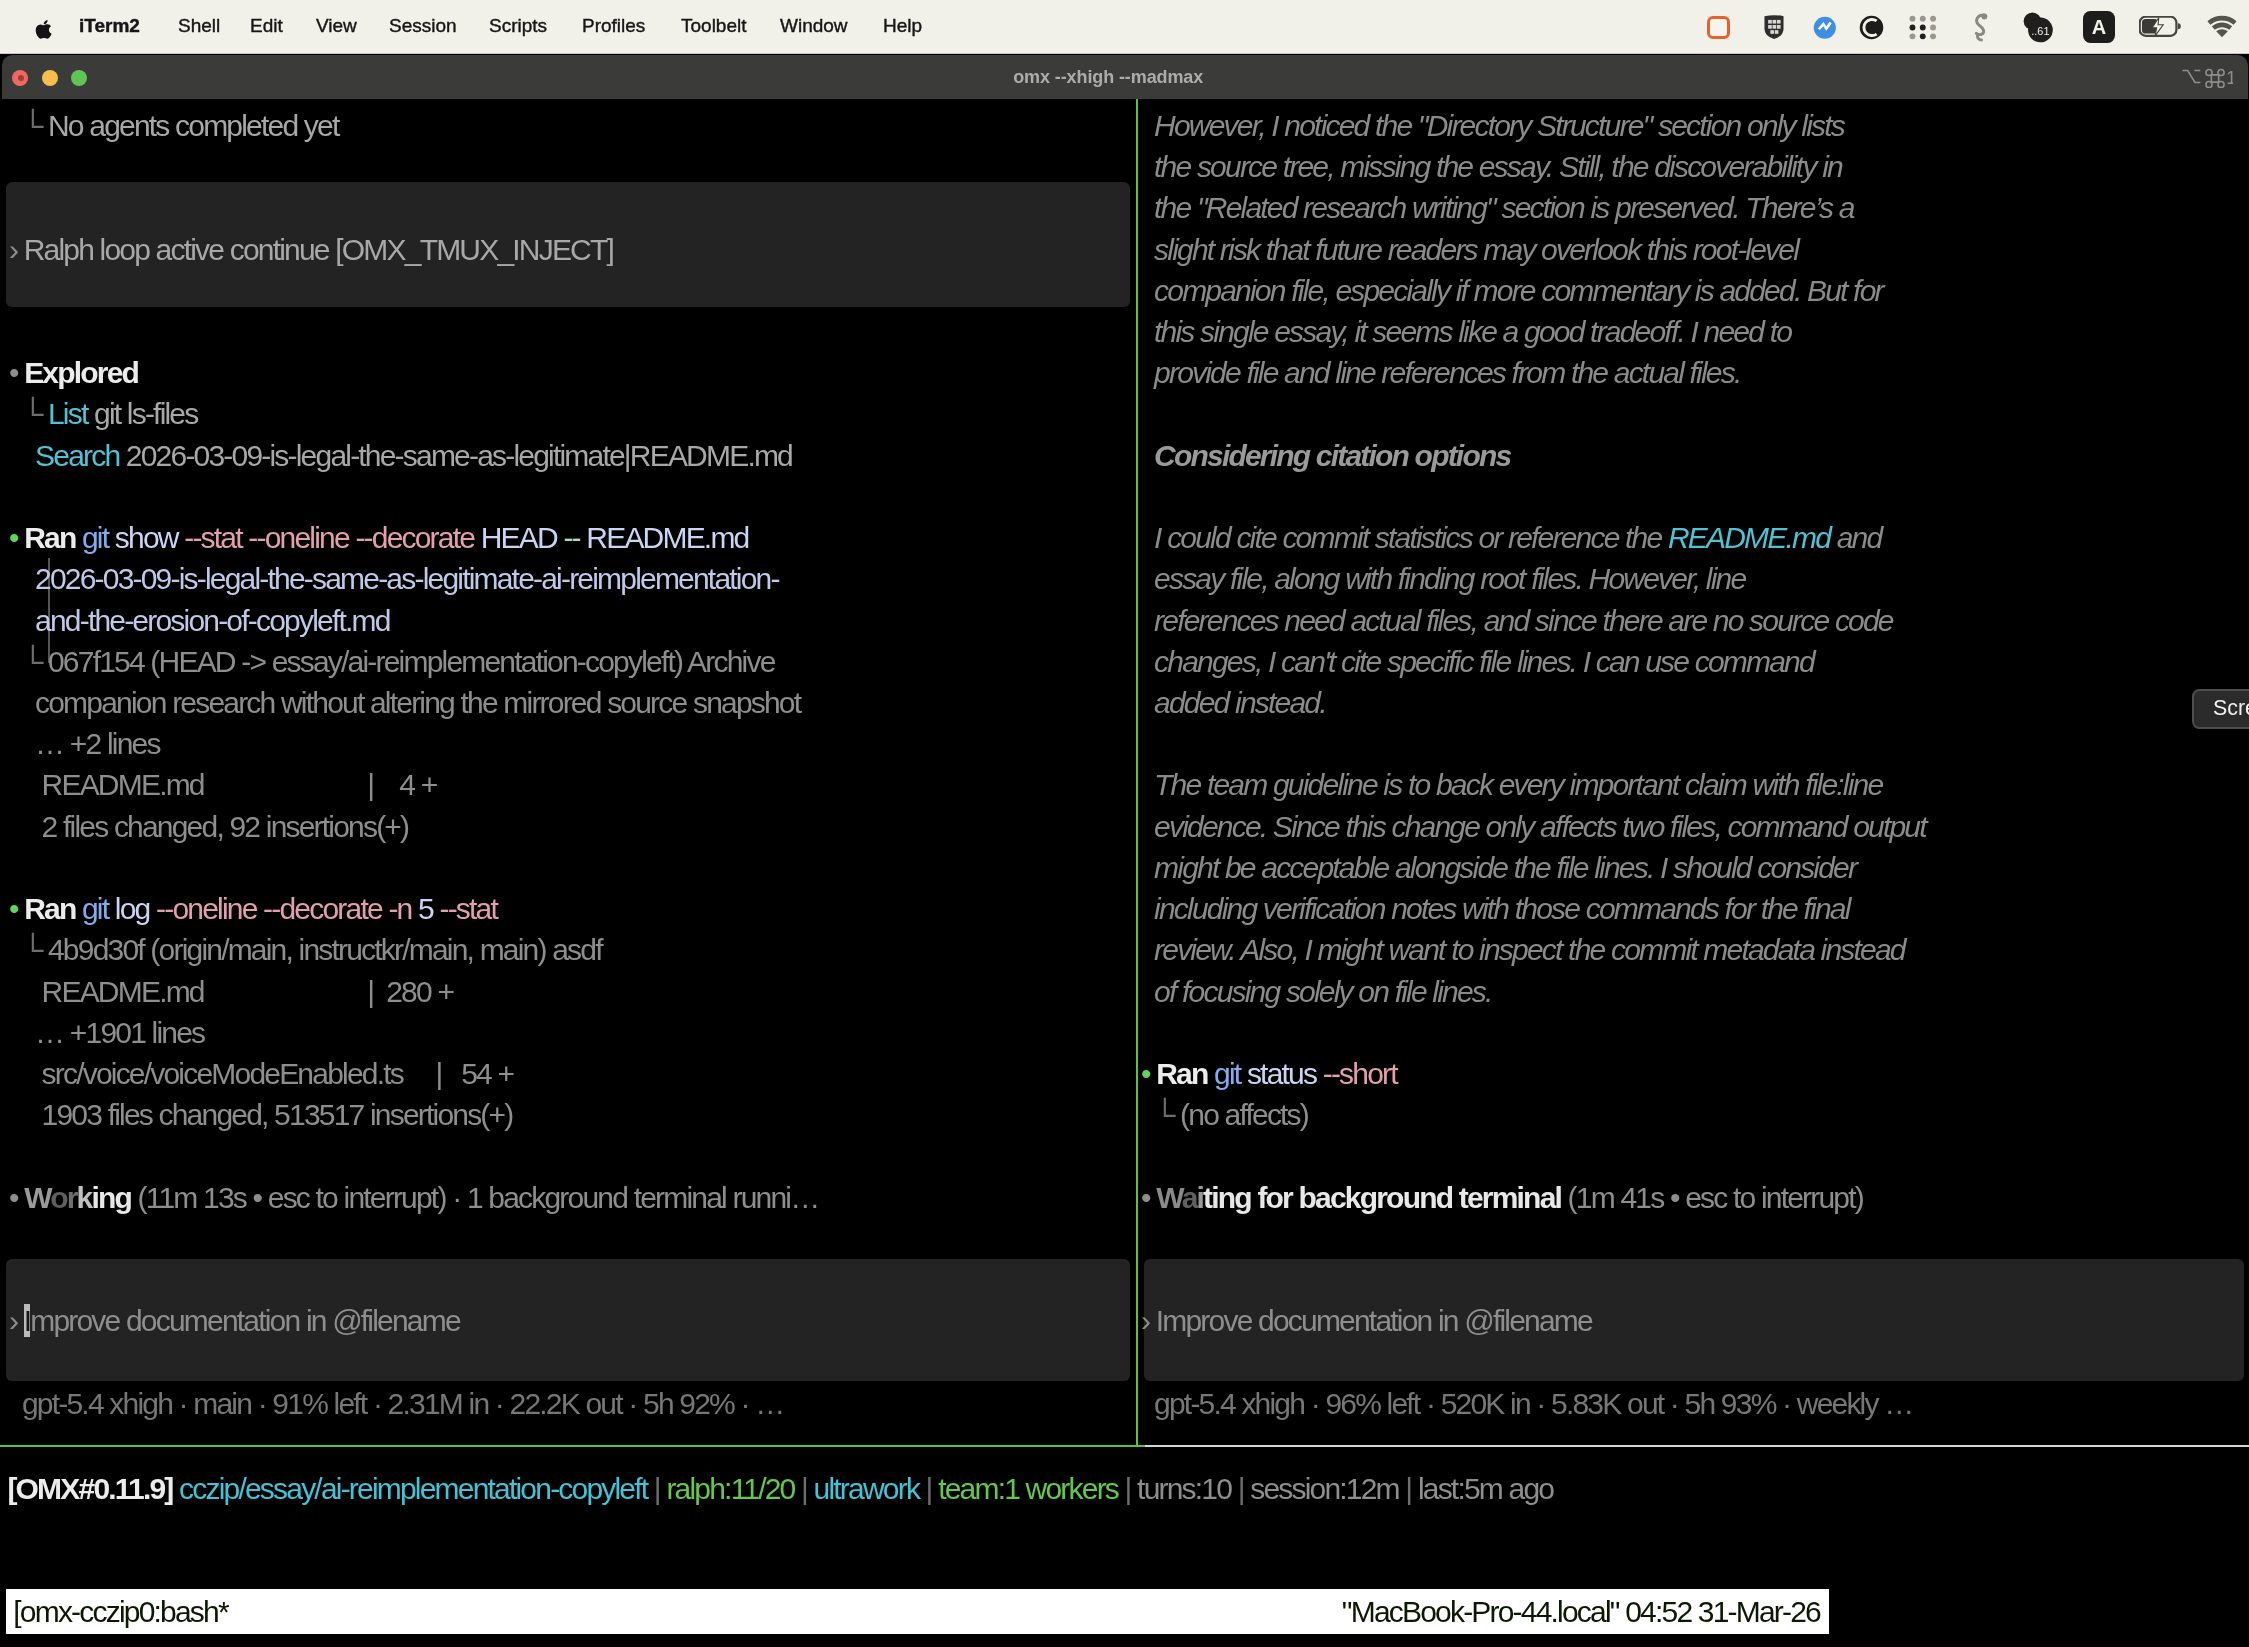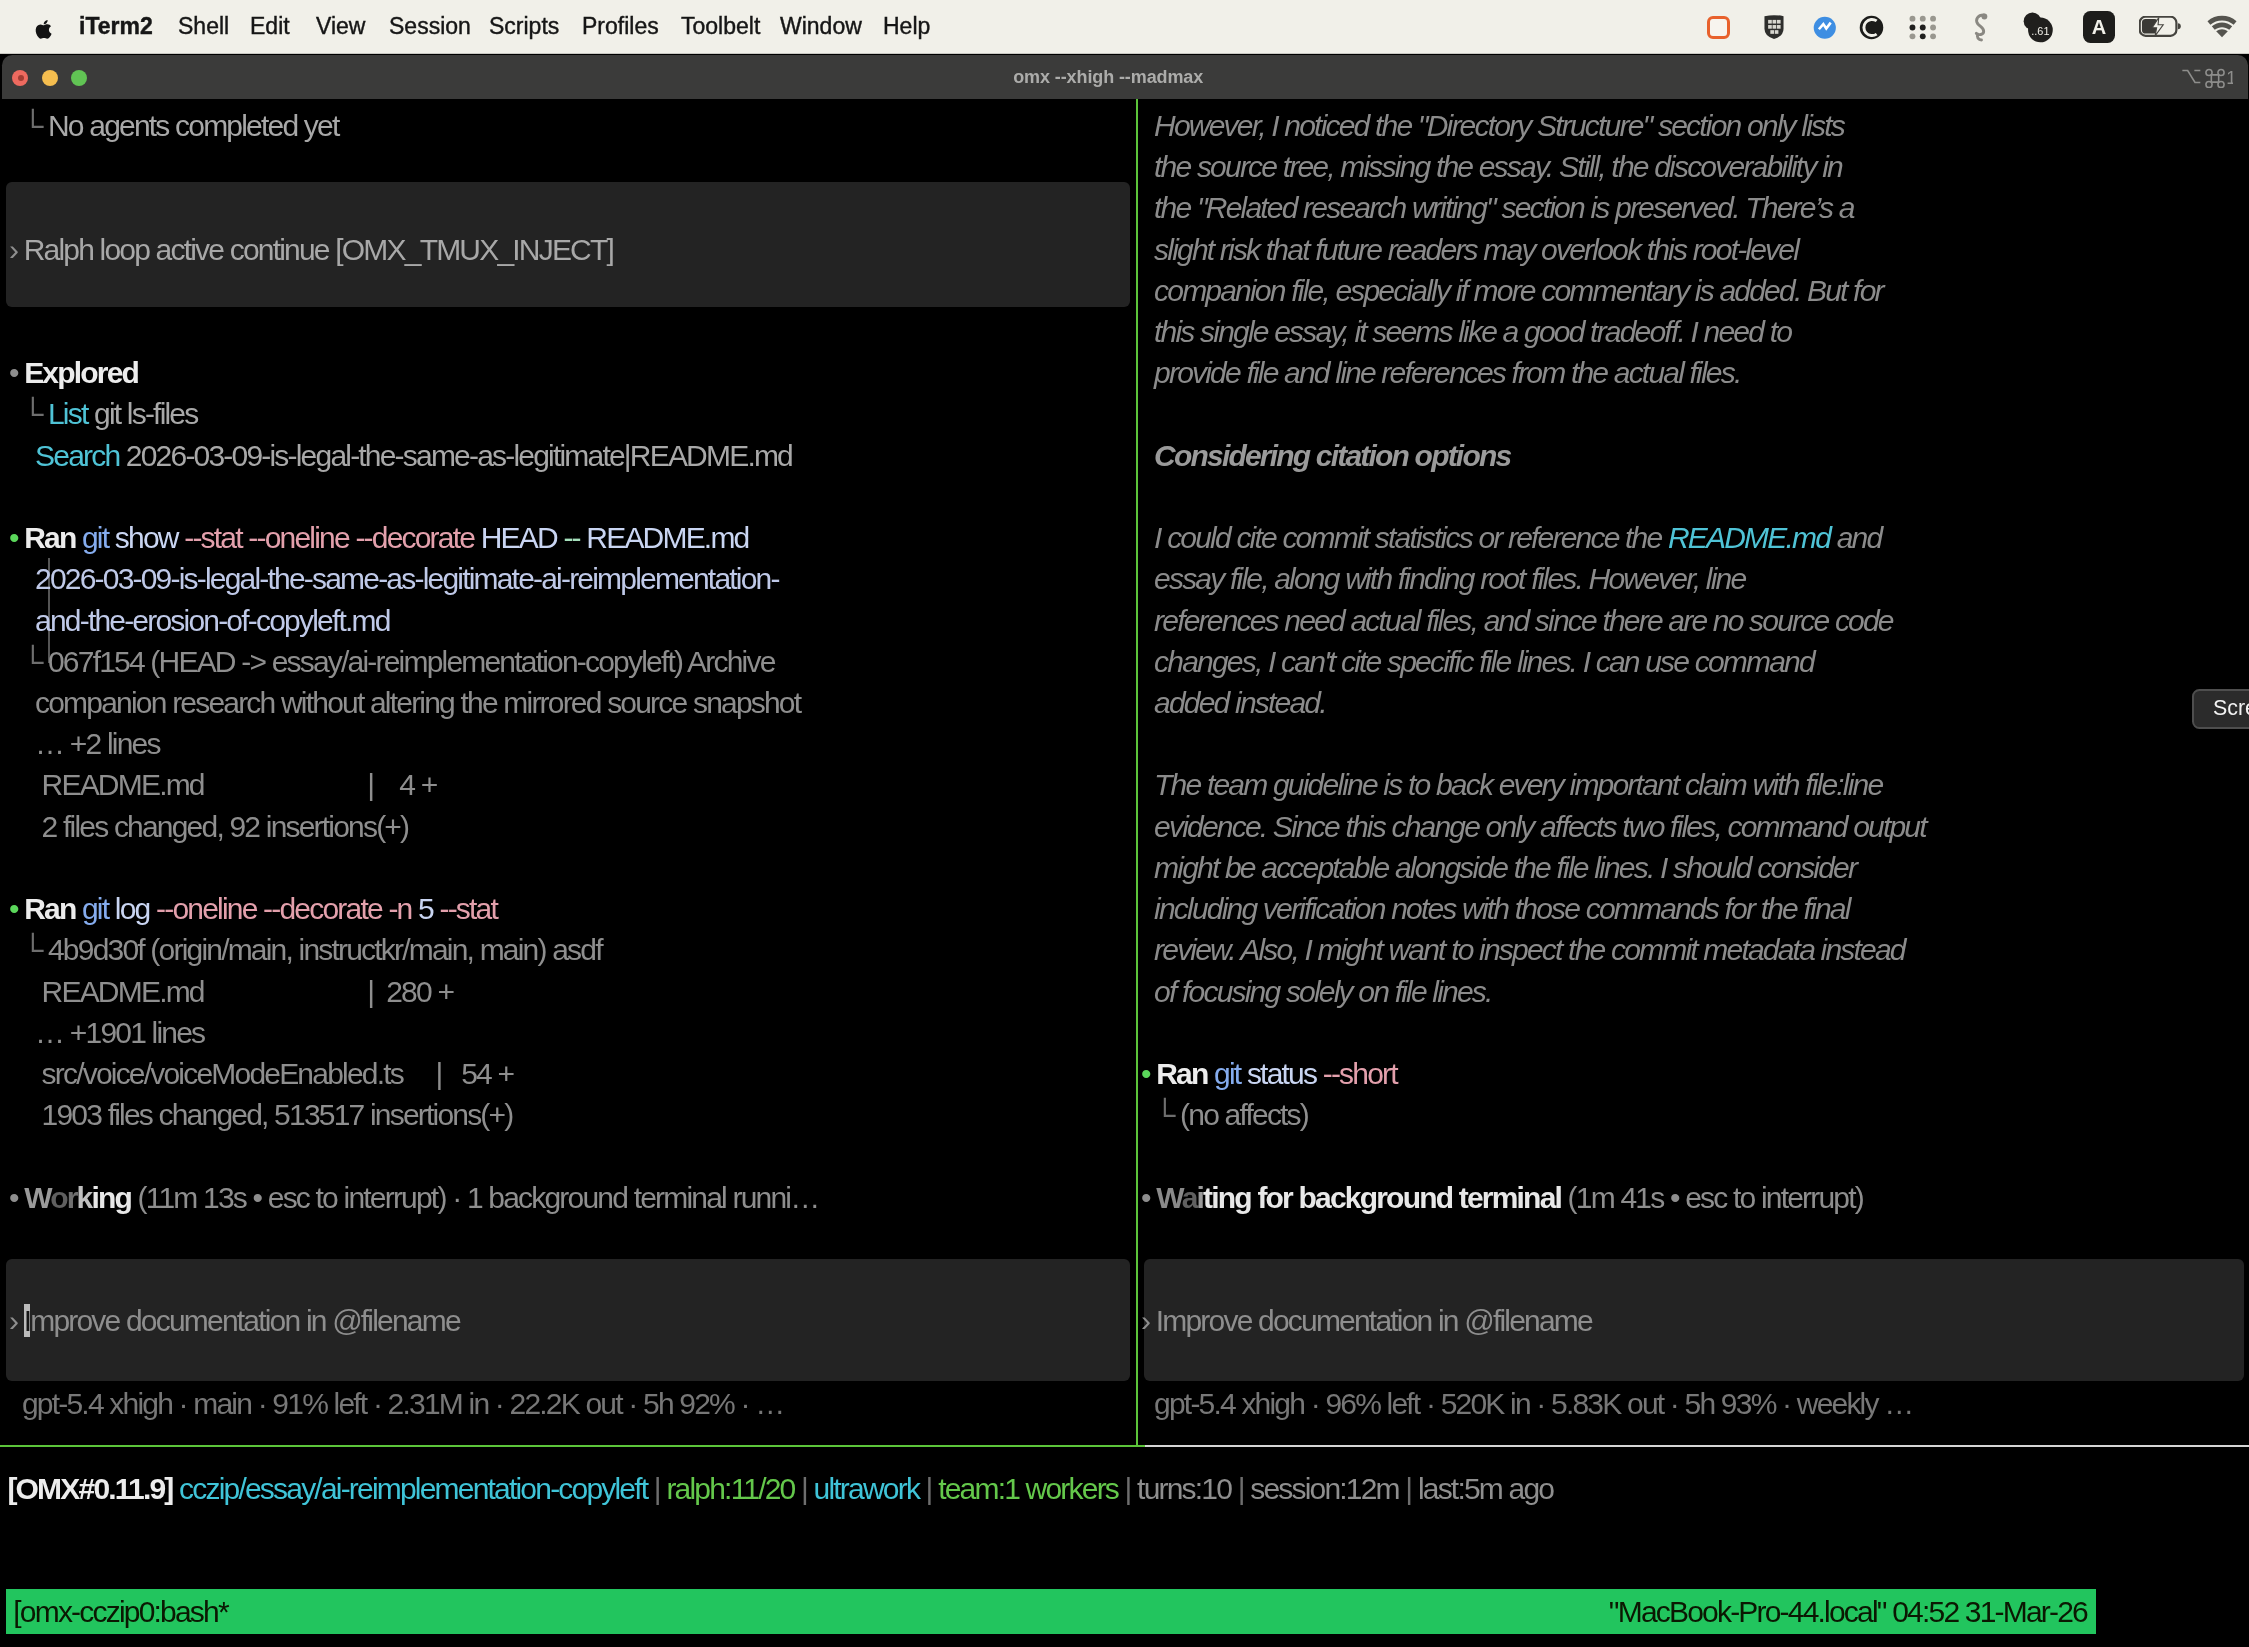--- a/index.html
+++ b/index.html
@@ -1,20 +1,20 @@
 <!DOCTYPE html>
 <html style="font-size:11.8px"><head><meta charset="utf-8"><style>
 * { margin:0; padding:0; box-sizing:border-box; }
 html,body { width:2250px; height:1648px; background:#000; overflow:hidden; }
 #screen { position:relative; width:2250px; height:1648px; background:#000;
   font-family:"Liberation Mono", monospace; }
 
 #menubar { position:absolute; left:0; top:0; width:2250px; height:54px; background:#F1F0E9;
   border-bottom:1.5px solid #C9C8C2; font-family:"Liberation Sans",sans-serif; color:#161616; }
-.mbi { position:absolute; top:0; height:44px; line-height:52px; font-size:23px;text-align:center; -webkit-text-stroke:0.4px #161616; }
+.mbi { position:absolute; top:0; height:44px; line-height:52px; font-size:19px;text-align:center; -webkit-text-stroke:0.4px #161616; }
 
 #titlebar { position:absolute; left:2.2px; top:55px; width:2246px; height:44px; background:#3B3B3A;
   border-radius:10.3px 10.3px 0 0; }
 .tl { position:absolute; top:14.8px; width:16px; height:16px; border-radius:50%; }
 #wtitle { position:absolute; left:0; width:2212px; text-align:center; top:0; height:44px; line-height:44px;
   color:#ACACAA; font-family:"Liberation Sans",sans-serif; font-size:18px; font-weight:bold; letter-spacing:-0.1px; }
 
 .r { position:absolute; white-space:pre; font-size:30px; line-height:41px; height:41px;
   font-family:Liberation Sans, sans-serif; color:#A8A8A8; letter-spacing:-1.8px; }
 .g  { color:#A8A8A8; }
@@ -40,21 +40,21 @@
 .sh2{ color:#5F5F5F; font-weight:bold; }
 .sh3{ color:#6F6F6F; font-weight:bold; }
 .sh4{ color:#C0C0C0; font-weight:bold; }
 .sh5{ color:#E8E8E8; font-weight:bold; }
 .wh1{ color:#8A8A8A; font-weight:bold; }
 .wh2{ color:#606060; font-weight:bold; }
 .wh3{ color:#9A9A9A; font-weight:bold; }
 .cur{ color:#161616; background:#BBBBBB; }
 .box { position:absolute; background:#232323; border-radius:5.9px; }
 #statusline { position:absolute; left:7.4px; top:1468px; }
-#greenbar { position:absolute; left:5.9px; top:1589px; width:2090px; height:45px; background:#22c55e;
+#greenbar { position:absolute; left:5.9px; top:1589px; width:1823px; height:45px; background:#ffffff;
   color:#0B1802; }
 #greenbar .r { color:#0B1802; }
 </style></head><body>
 <div id="screen">
 
   <div style="position:absolute;left:2.2px;top:55px;width:2246px;height:1585px;background:#000;border-radius:10.3px;"></div>
   <div id="titlebar">
     <div class="tl" style="left:10.3px;background:#EE6A5F;"></div>
     <div style="position:absolute;left:15.5px;top:20px;width:5.9px;height:5.9px;border-radius:50%;background:#A33D33;"></div>
     <div class="tl" style="left:40px;background:#F5BE4F;"></div>

